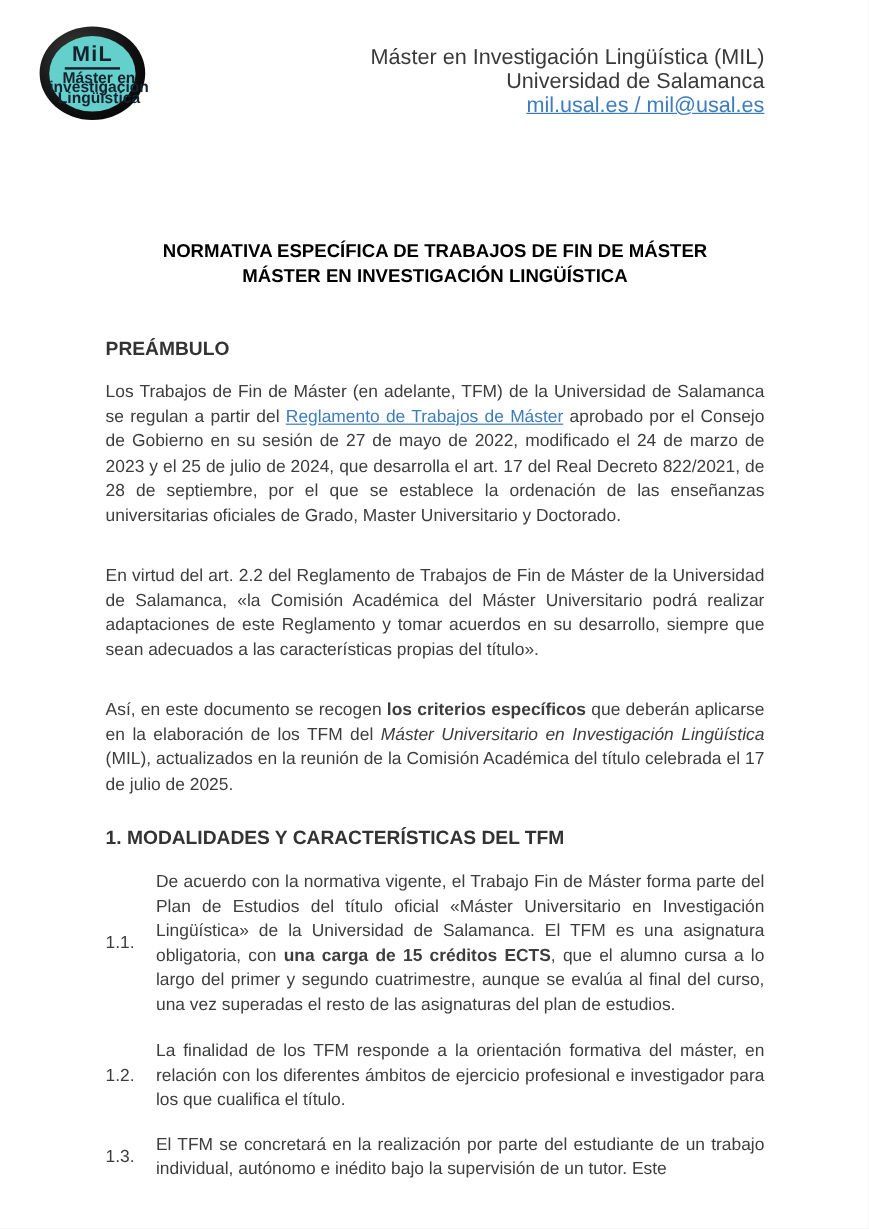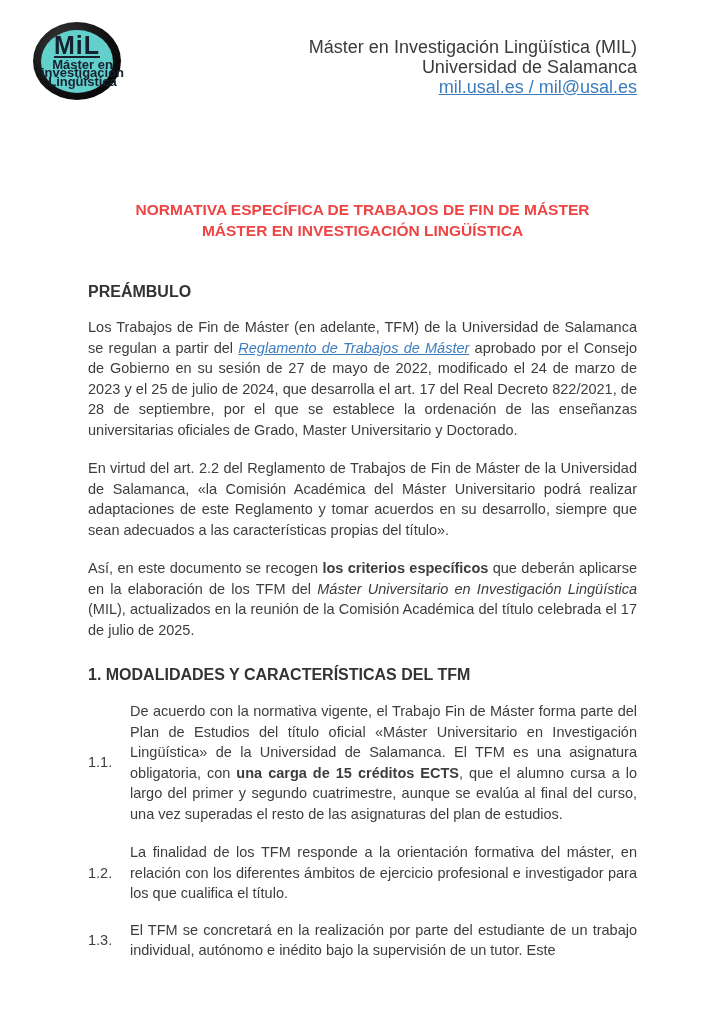--- a/index.html
+++ b/index.html
@@ -41,21 +41,21 @@
     background: #63d0cc;
     color: #16212f;
     display: flex;
     flex-direction: column;
     align-items: center;
     justify-content: center;
     text-align: center;
   }
   .logo-acronym {
     font-weight: bold;
-    font-size: 25px;
+    font-size: 18px;
     line-height: 18px;
     letter-spacing: 1px;
   }
   .logo-divider {
     width: 46px;
     height: 2px;
     background: #16212f;
     margin: 2px 0 3px 0;
   }
   .logo-small {
@@ -80,43 +80,42 @@
 
   
   .content { padding: 0 87px 0 88px; }
 
   .doc-title {
     margin-top: 97px;
     text-align: center;
     font-size: 15.5px;
     font-weight: bold;
     line-height: 21px;
-    color: #ef4444;
+    color: #000000;
   }
 
   .sec-heading {
     font-size: 16px;
     font-weight: bold;
     color: #333333;
     line-height: 21px;
   }
   .preamble-heading { margin-top: 40px; }
   .modalities-heading { margin-top: 24px; }
 
   .para {
-    margin-top: 18px;
+    margin-top: 30px;
     font-size: 14.5px;
     line-height: 20.5px;
     text-align: justify;
   }
   .para.first { margin-top: 15px; }
 
   .doc-link {
     color: #3d7cbd;
-    font-style: italic;
     text-decoration: underline;
     cursor: pointer;
   }
   .b { font-weight: bold; }
   .i { font-style: italic; }
 
   .list-item {
     display: flex;
     margin-top: 17px;
     font-size: 14.5px;

